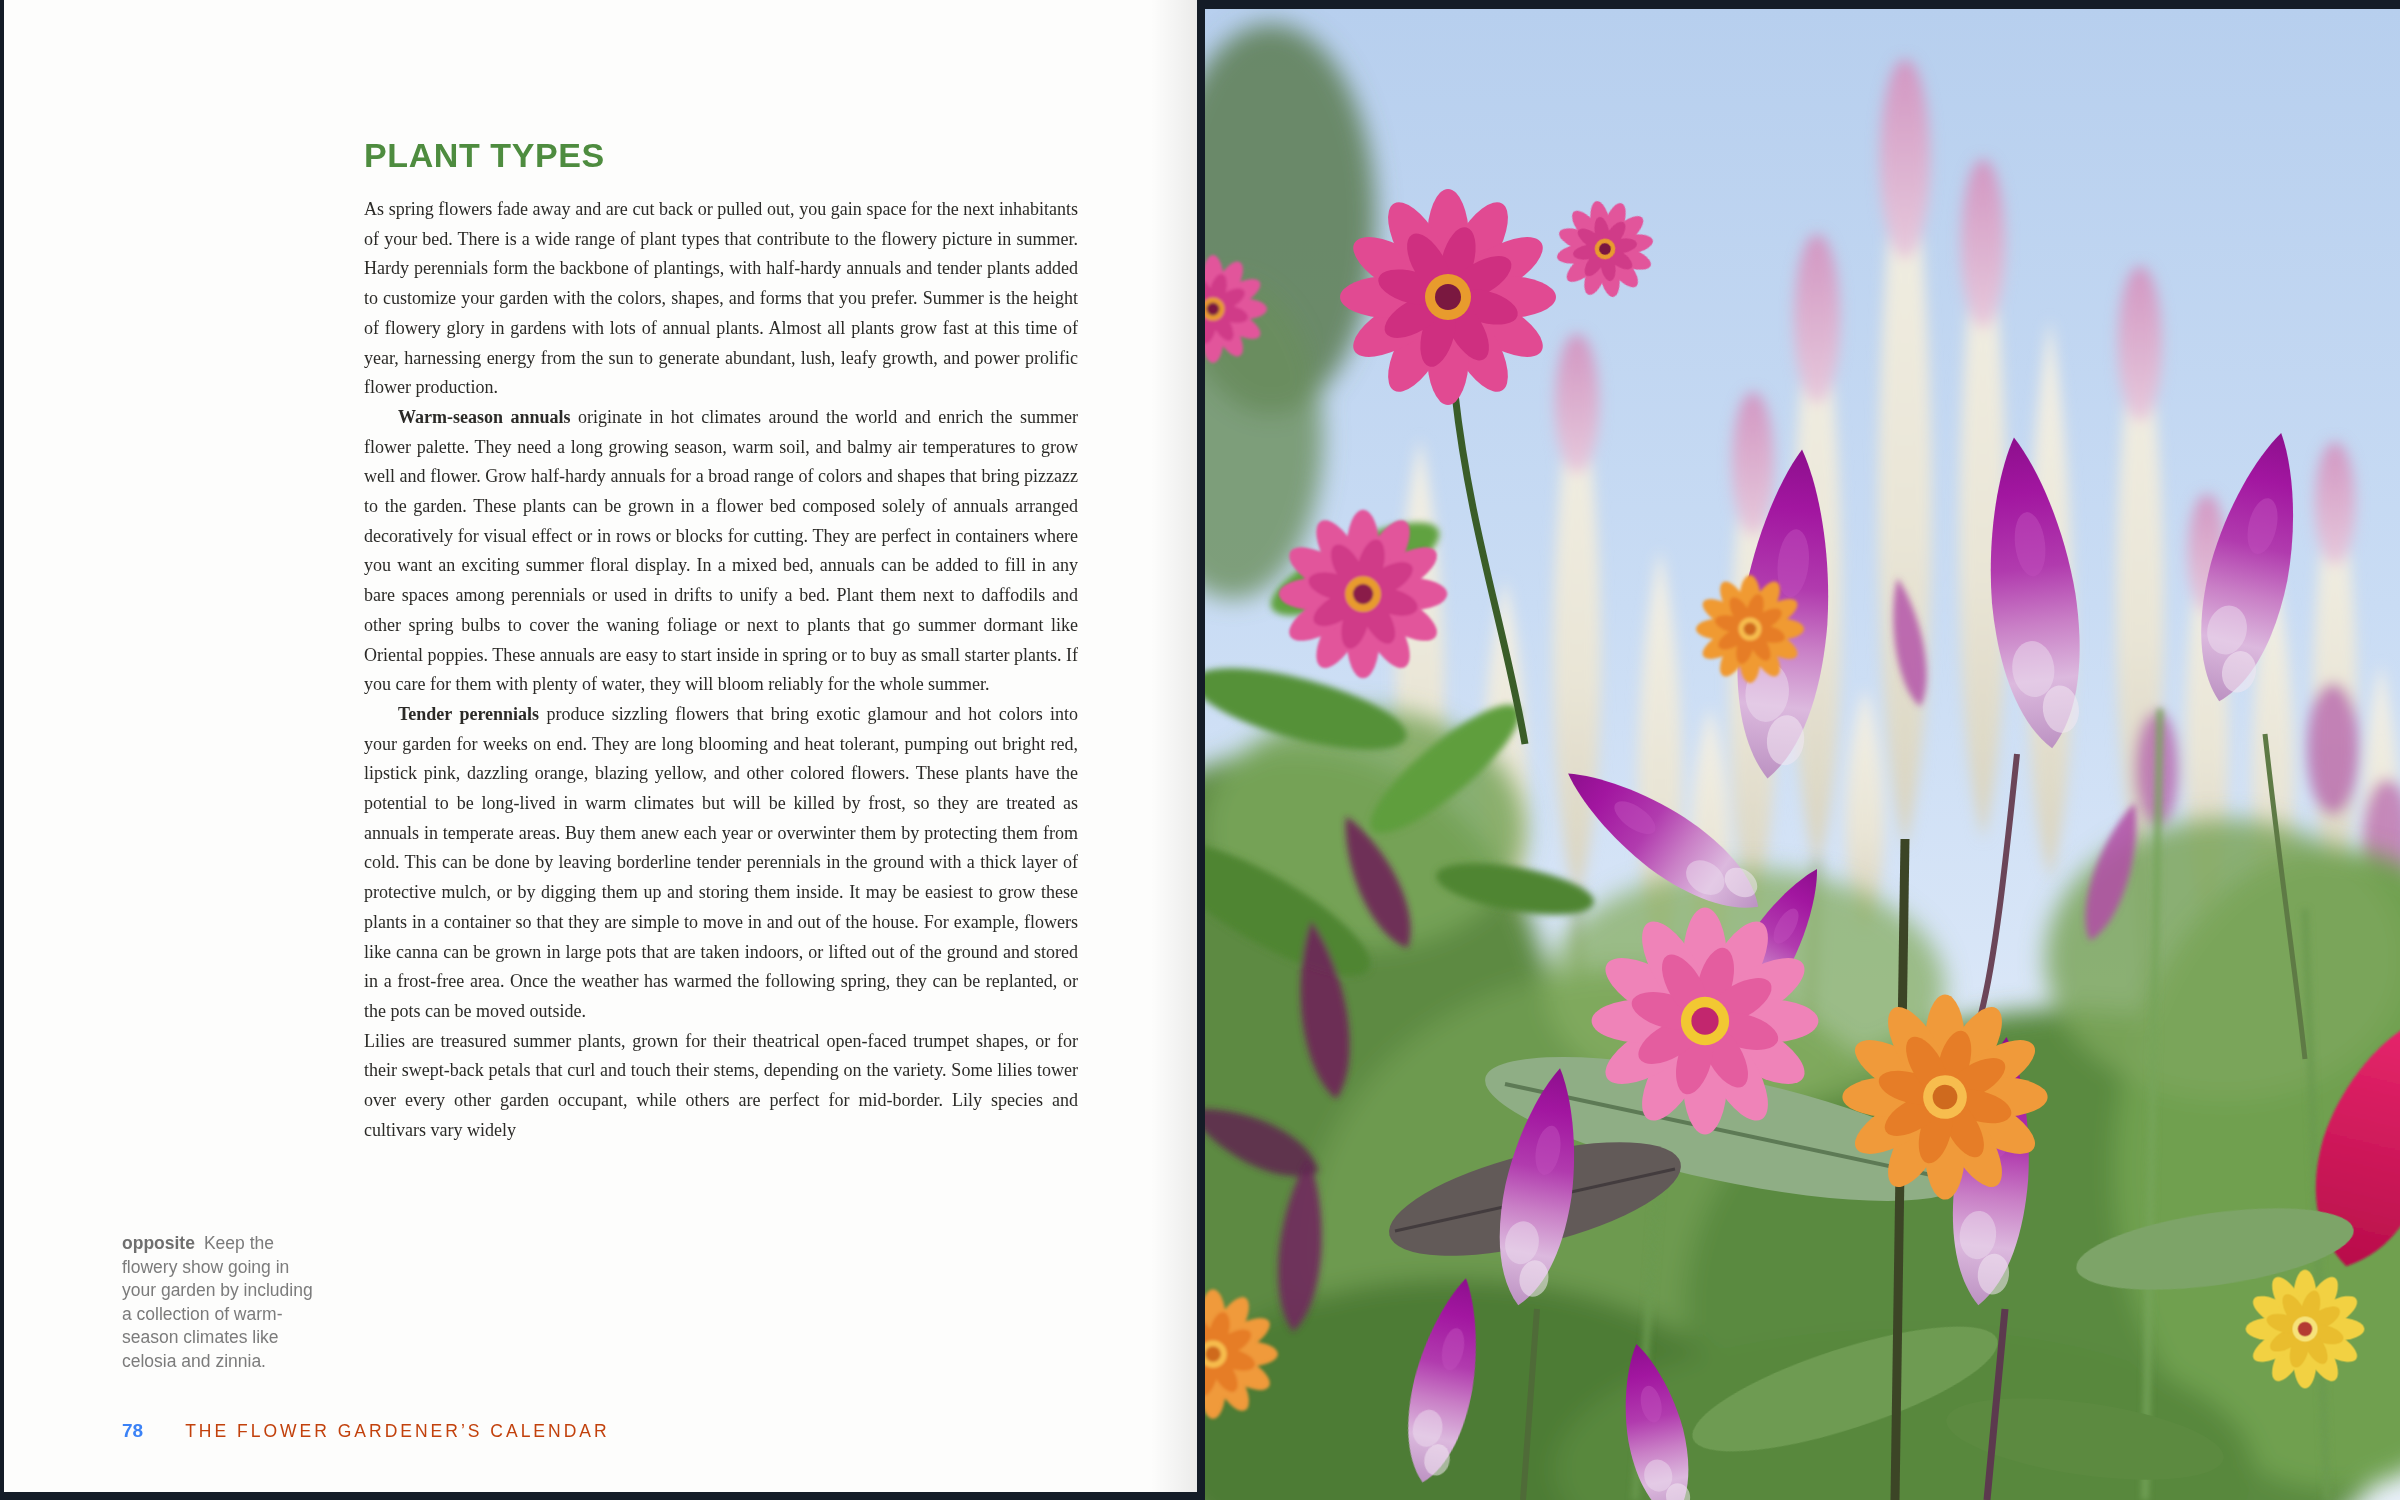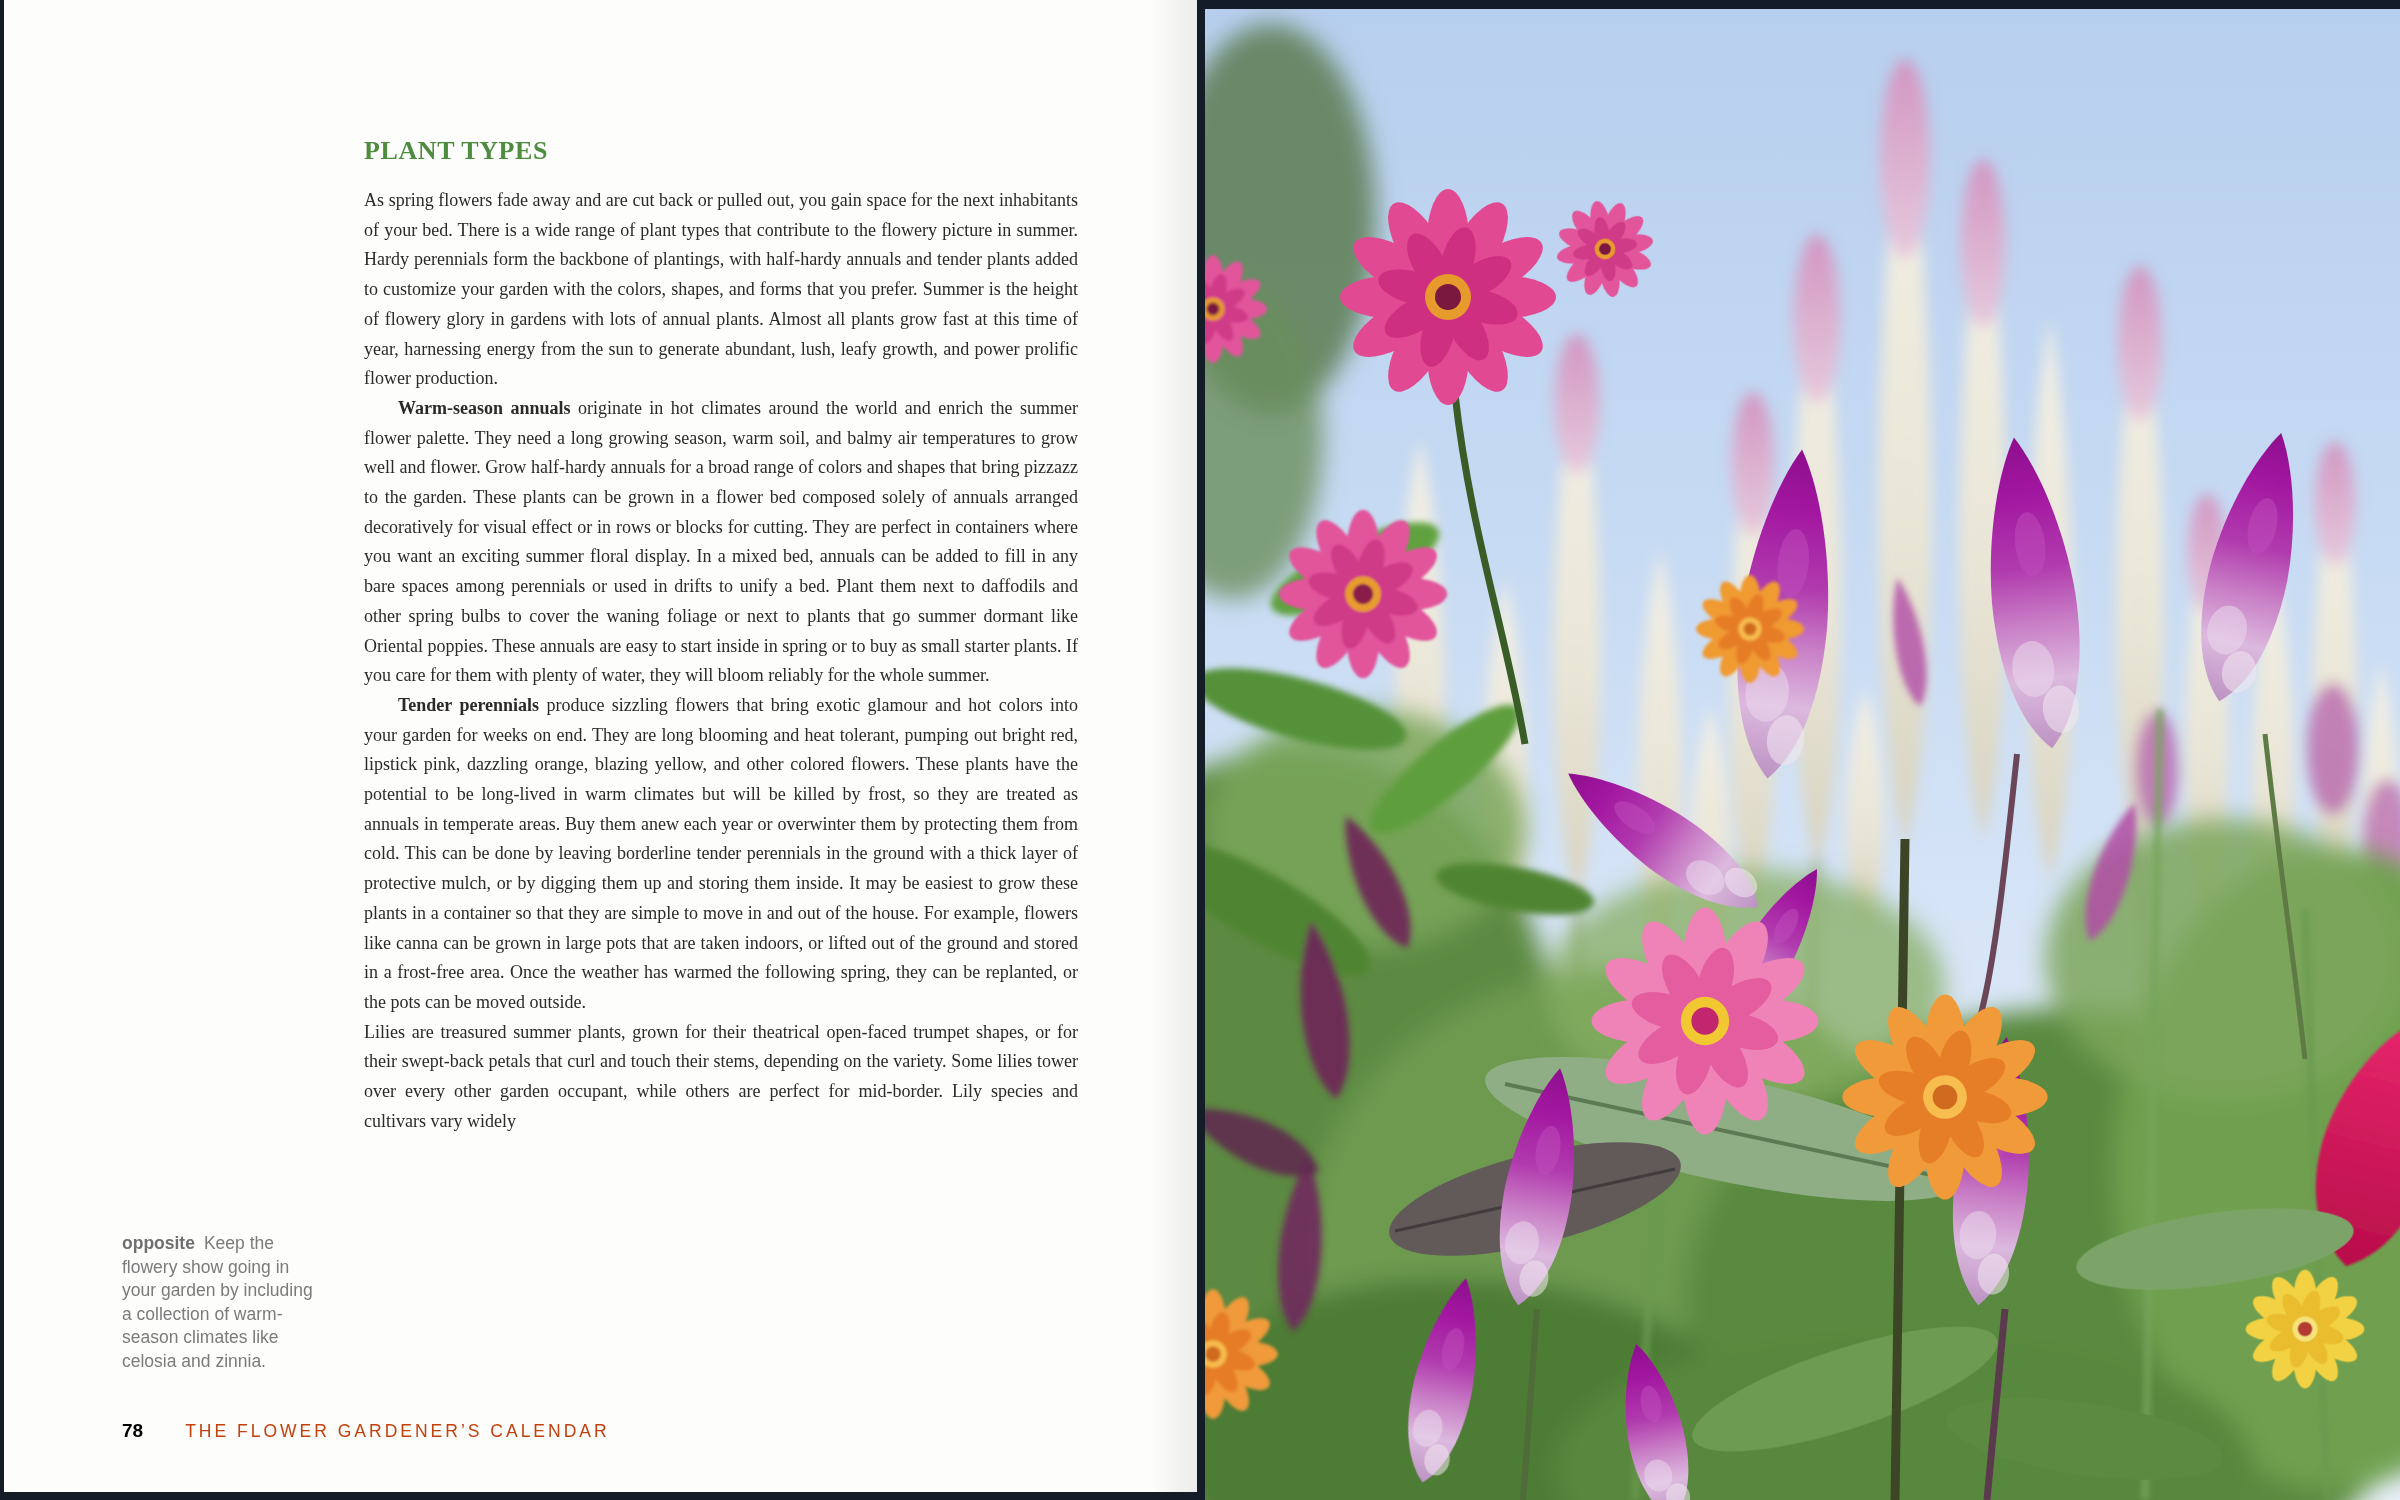--- a/index.html
+++ b/index.html
@@ -3,34 +3,34 @@
 <meta charset="utf-8">
 <style>
   html,body{margin:0;padding:0;background:#0d141d;}
   .spread{position:relative;width:2400px;height:1500px;background:#141c27;overflow:hidden;
           font-family:"Liberation Serif", serif;}
   
   .left-page{position:absolute;left:4px;top:0;width:1193px;height:1492px;background:#fdfdfc;}
   .gutter-shade{position:absolute;right:0;top:0;width:46px;height:100%;
                 background:linear-gradient(to right, rgba(0,0,0,0), rgba(0,0,0,0.07));}
   .text-col{position:absolute;left:360px;top:136px;width:714px;color:#2b2a27;}
-  h2.sec{font-family:Liberation Serif, serif;font-weight:bold;font-size:26px;
+  h2.sec{font-family:Liberation Sans, sans-serif;font-weight:bold;font-size:34px;
          letter-spacing:.6px;color:#4e8c3f;margin:0 0 20px 0;}
   h2.sec.stars{margin-top:32px;}
   .text-col p{font-size:18px;line-height:29.7px;text-align:justify;margin:0;
               font-family:"Liberation Serif", serif;}
   .text-col p.indent{text-indent:34px;}
   .lead{font-weight:bold;}
   .caption{position:absolute;left:118px;top:1232px;width:192px;
            font-family:"Liberation Sans", sans-serif;font-size:17.5px;line-height:23.5px;
            color:#7b7b7b;}
   .caption .cap-label{font-weight:bold;color:#6f6f6f;margin-right:9px;text-align:right;}
   .footer{position:absolute;left:118px;top:1420px;display:flex;align-items:baseline;
           font-family:"Liberation Sans", sans-serif;color:#3a3a3a;}
-  .pagenum{font-weight:bold;font-size:19px;color:#000000;}
+  .pagenum{font-weight:bold;font-size:19px;color:#3b82f6;}
   .booktitle{margin-left:42px;font-size:17.5px;letter-spacing:3px;color:#c2410c;}
   
   .photo{position:absolute;left:1205px;top:9px;width:1195px;height:1491px;overflow:hidden;}
   .photo svg{display:block;}
 </style>
 </head>
 <body>
 
 <div class="spread">
 

